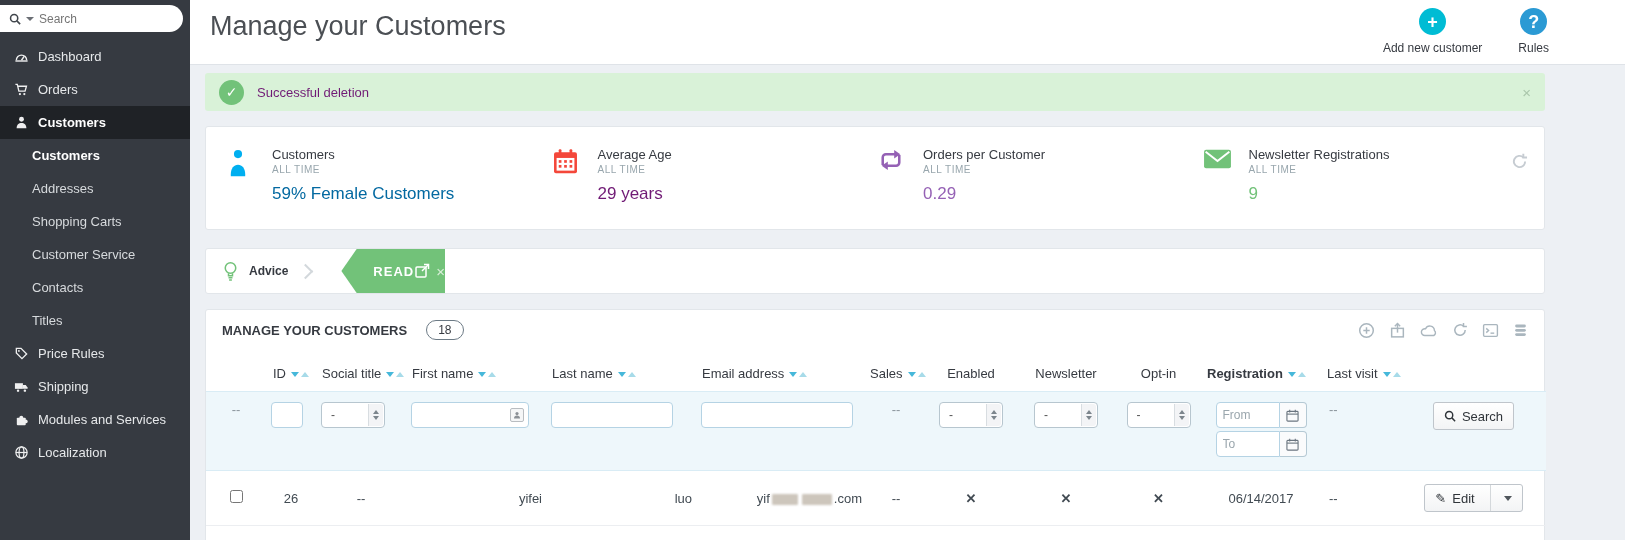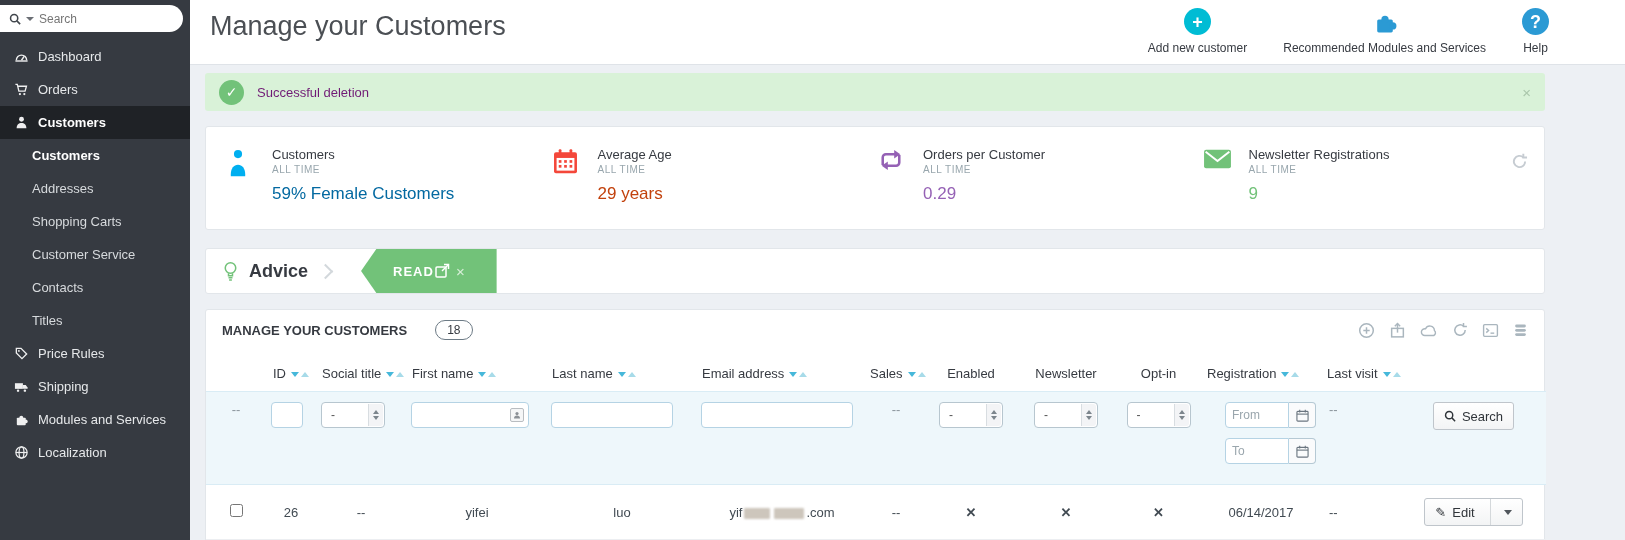--- a/index.html
+++ b/index.html
@@ -36,63 +36,63 @@
   .alert-text{color:#701a75;font-size:13px;flex:1}
   .dim-close{color:#aac6ab;font-size:15px;cursor:pointer}
 
   
   .kpi-panel{position:relative;background:#fff;border:1px solid #e2e6ea;border-radius:3px;height:104px;display:flex;padding:20px 30px 0 6px;margin-bottom:18px}
   .kpi{flex:1;display:flex;padding-left:14px;gap:14px}
   .kpi .kic{width:32px;padding-top:1px;flex:none}
   .kpi-title{font-size:13px;color:#363a41;margin-bottom:2px}
   .kpi-period{font-size:10px;color:#98a6ad;letter-spacing:.5px;margin-bottom:9px}
   .kpi-value{font-size:17px}
-  .v-blue{color:#0369a1}.v-red{color:#c2410c}.v-purple{color:#9561b5}.v-green{color:#72c279}
+  .v-blue{color:#0369a1}.v-red{color:#701a75}.v-purple{color:#9561b5}.v-green{color:#72c279}
   .kpi-refresh{position:absolute;right:16px;top:26px;cursor:pointer}
 
   
   .advice{height:46px;background:#fff;border:1px solid #e2e6ea;border-radius:3px;display:flex;align-items:center;margin-bottom:15px;padding-left:16px;overflow:hidden}
-  .adv-label{font-size:18px;font-weight:bold;color:#363a41;margin-left:10px}
+  .adv-label{font-size:12px;font-weight:bold;color:#363a41;margin-left:10px}
   .adv-chev{width:11px;height:11px;border-top:2px solid #d3d8dc;border-right:2px solid #d3d8dc;transform:rotate(45deg);margin:0 16px 0 12px;flex:none}
   .adv-text{font-size:13px;color:#7b8a91;flex:1;white-space:nowrap;overflow:hidden;text-overflow:ellipsis}
-  .read-btn{margin-left:14px;height:46px;background:#72c279;clip-path:polygon(16px 0,100% 0,100% 100%,16px 100%,0 50%);display:flex;align-items:center;padding:0 32px 0 32px;color:#fff;flex:none;cursor:pointer}
+  .read-btn{margin-left:14px;height:46px;background:#72c279;clip-path:polygon(16px 0,100% 0,100% 100%,16px 100%,0 50%);display:flex;align-items:center;padding:0 0 0 32px;color:#fff;flex:none;cursor:pointer}
   .read-label{font-size:13px;font-weight:bold;letter-spacing:1px}
   .read-close{color:#d9efd9;font-size:15px;margin-left:6px}
 
   
   .panel{background:#fff;border:1px solid #e2e6ea;border-radius:3px;min-height:260px}
   .panel-head{height:40px;display:flex;align-items:center;padding:0 16px}
   .panel-title{font-weight:bold;font-size:13px;color:#363a41}
-  .count-badge{margin-left:28px;border:1px solid #6c7a85;border-radius:11px;padding:2px 11px;font-size:12px;color:#363a41}
+  .count-badge{margin-left:19px;border:1px solid #6c7a85;border-radius:11px;padding:2px 11px;font-size:12px;color:#363a41}
   .panel-tools{margin-left:auto;display:flex;gap:14px;align-items:center}
   .ptool{cursor:pointer;display:flex;align-items:center}
 
   table{width:100%;border-collapse:collapse;table-layout:fixed;margin-top:6px}
   th{font-size:13px;color:#363a41;font-weight:normal;padding:10px 4px;text-align:center;white-space:nowrap}
   th.th-left{text-align:left;padding-left:6px}
-  th.sorted{font-weight:normal}
+  th.sorted{font-weight:bold}
   .sort{display:inline-flex;gap:2px;margin-left:5px;vertical-align:1px;cursor:pointer}
   .s-dn{width:0;height:0;border-left:4px solid transparent;border-right:4px solid transparent;border-top:5px solid #46b8da}
   .s-up{width:0;height:0;border-left:4px solid transparent;border-right:4px solid transparent;border-bottom:5px solid #a7dbe9}
 
   .filter-row td{background:#eef7fb;border-top:1px solid #d9ecf5;border-bottom:1px solid #d9ecf5;padding:10px 5px;vertical-align:top;font-size:13px;color:#8a949b;text-align:center}
   .f-input{height:26px;border:1px solid #b5d3e4;border-radius:4px;background:#fff;padding:0 6px;font-size:12px;color:#555;outline:none}
   .f-input::placeholder{color:#9aa6ad}
   .inp-wrap{position:relative;display:inline-block}
   .autofill-ic{position:absolute;right:5px;top:6px;width:14px;height:14px;border:1px solid #b9bdc1;border-radius:2px;background:#f5f6f7;display:flex;align-items:center;justify-content:center}
   .fselect{display:inline-flex;align-items:center;height:26px;border:1px solid #b7c6cf;border-radius:4px;background:#fff;position:relative;padding:0 22px 0 9px;font-size:12px;color:#555;min-width:64px;cursor:pointer}
   .stepper{position:absolute;right:1px;top:1px;bottom:1px;width:15px;background:#f3f4f6;border-left:1px solid #d8dde1;border-radius:0 3px 3px 0;display:flex;flex-direction:column;align-items:center;justify-content:center;gap:2px}
   .t-up{width:0;height:0;border-left:3.5px solid transparent;border-right:3.5px solid transparent;border-bottom:4px solid #7c858c}
   .t-dn{width:0;height:0;border-left:3.5px solid transparent;border-right:3.5px solid transparent;border-top:4px solid #7c858c}
-  .dgroup{display:flex;margin-bottom:10px;justify-content:flex-end}
+  .dgroup{display:flex;margin-bottom:3px;justify-content:center}
   .dgroup .f-input{width:64px;border-radius:4px 0 0 4px}
   .cal-btn{width:27px;height:26px;border:1px solid #b5c9d4;border-left:none;background:#fafbfc;display:flex;align-items:center;justify-content:center;border-radius:0 4px 4px 0;cursor:pointer}
 
   .data-row td{padding:13px 4px;font-size:13px;color:#414a52;border-bottom:1px solid #eceef1;text-align:center;white-space:nowrap;overflow:hidden}
-  td.td-left{text-align:center;padding-left:6px}
+  td.td-left{text-align:right;padding-left:6px}
   .red-x{color:#e74c3c;font-weight:bold;font-size:13px}
   .redact{display:inline-block;height:11px;border-radius:1px;background:#cdc6bc;filter:blur(1.3px);vertical-align:middle;margin:0 2px}
   .w26{width:26px}.w30{width:30px}
   .btn{display:inline-flex;align-items:center;height:28px;border:1px solid #bfc5cb;border-radius:3px;background:linear-gradient(#ffffff,#f3f4f5);font-size:13px;color:#30353a;padding:0 10px;gap:6px;cursor:pointer;white-space:nowrap}
   .btn-divider{width:1px;height:26px;background:#d4d8db;margin-left:9px}
   .caret-dn{width:0;height:0;border-left:4px solid transparent;border-right:4px solid transparent;border-top:5px solid #50565c;margin-left:7px}
   .checkbox{width:13px;height:13px;cursor:pointer}
 </style>
 </head>
 <body>
@@ -210,33 +210,23 @@
       <h1 class="page-title">Manage your Customers</h1>
       <div class="header-actions">
         <div class="h-action">
           <span class="ic">
               <span class="circle-ic teal-bg">+</span>
             </span>
           <span>Add new customer</span>
         </div>
         <div class="h-action">
           <span class="ic">
-              <svg width="26" height="26" viewBox="0 0 20 20">
-                <rect x="4" y="8" width="12" height="10" rx="1.2" fill="#2b9ad4"></rect>
-                <circle cx="10" cy="8" r="2.8" fill="#2b9ad4"></circle>
-                <circle cx="16" cy="13" r="2.8" fill="#2b9ad4"></circle>
-              </svg>
-            </span>
-          <span>Recommended Modules and Services</span>
-        </div>
-        <div class="h-action">
-          <span class="ic">
               <span class="circle-ic blue-bg">?</span>
             </span>
-          <span>Help</span>
+          <span>Rules</span>
         </div>
       </div>
     </header>
 
     <div class="content">
 
       <div class="alert">
         <span class="alert-check">✓</span>
         <span class="alert-text">Successful deletion</span>
         <span class="dim-close">×</span>

